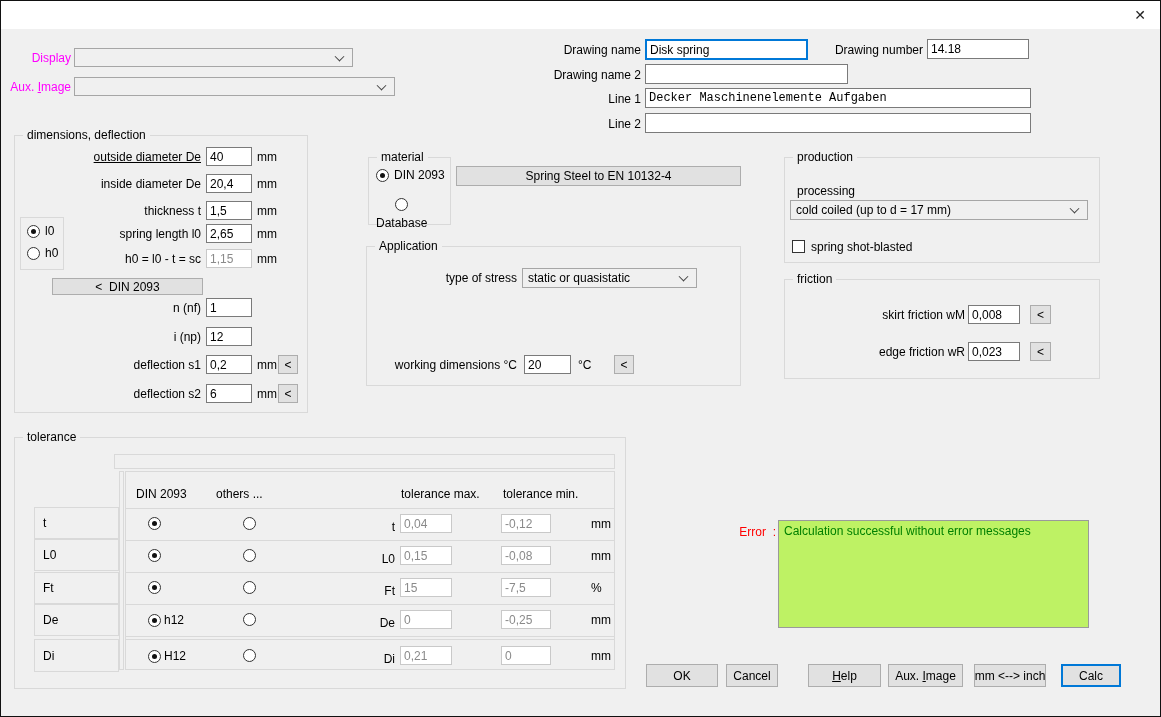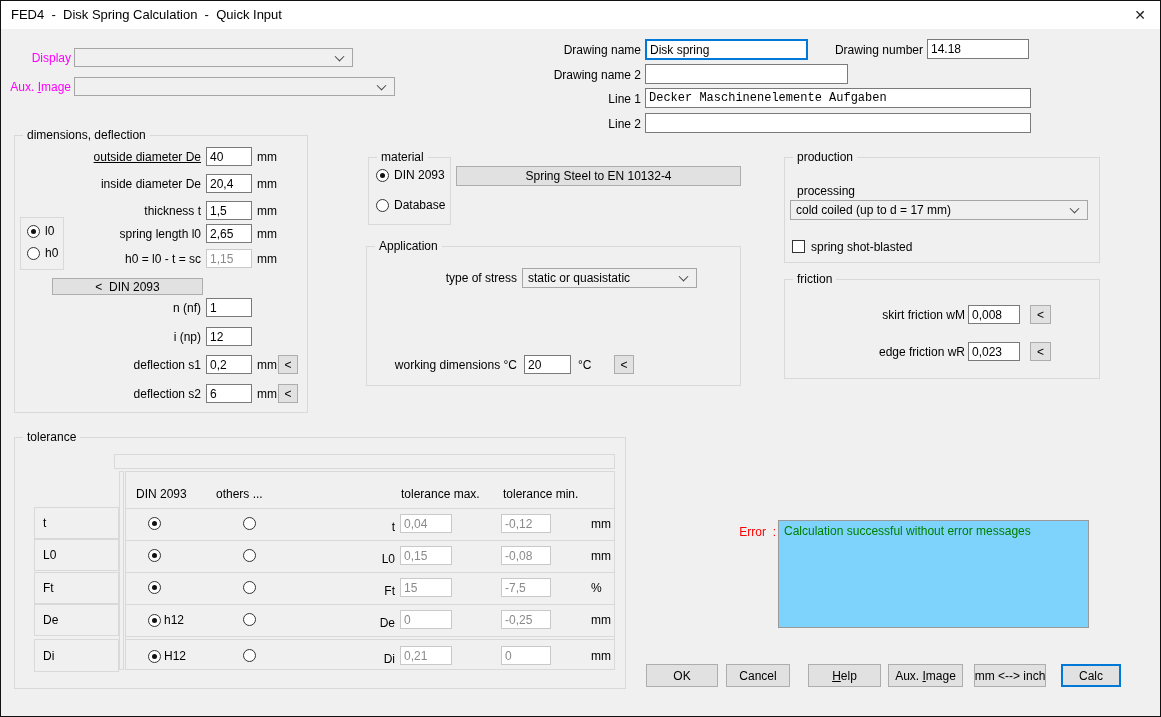--- a/index.html
+++ b/index.html
@@ -27,29 +27,28 @@
   .group { position:absolute; border:1px solid #d9d9d9; }
   .gtitle { position:absolute; top:-8px; left:8px; background:#f0f0f0; padding:0 4px; line-height:15px; white-space:pre; }
   .radio { position:absolute; display:flex; align-items:center; gap:5px; }
   .rdot { width:13px; height:13px; min-width:13px; border-radius:50%; border:1px solid #333; background:#fff; position:relative; }
   .radio.sel .rdot::after { content:''; position:absolute; left:3px; top:3px; right:3px; bottom:3px; background:#111; border-radius:50%; }
   .checkbox { position:absolute; width:13px; height:13px; border:1px solid #333; background:#fff; }
   .panel { position:absolute; border:1px solid #d9d9d9; }
   .hline { position:absolute; height:1px; background:#d9d9d9; left:0; right:0; }
   .cell { position:absolute; border:1px solid #d9d9d9; display:flex; align-items:center; padding-left:8px; }
   .u { text-decoration:underline; }
-  .errbox { position:absolute; background:#7dd3fc; border:1px solid #9a9a9a; padding:3px 5px; color:#008000; line-height:15px; }
+  .errbox { position:absolute; background:#bef264; border:1px solid #9a9a9a; padding:3px 5px; color:#008000; line-height:15px; }
 </style>
 </head>
 <body>
 
 <div class="window">
 
   <div class="titlebar">
-    <div class="title-text">FED4  -  Disk Spring Calculation  -  Quick Input</div>
     <div class="close-btn">
         <span>✕</span>
       </div>
   </div>
 
   <div class="lbl magenta rl" style="left:10px;top:50px;width:60px;">Display</div>
   <div class="combo" style="left:73px;top:47px;width:279px;height:19px;">
     <span></span>
     <span class="chev"></span>
   </div>
@@ -122,21 +121,21 @@
     <div class="lbl" style="left:242px;top:251px;">mm</div>
     <div class="btn" style="left:263px;top:248px;width:20px;height:19px;">&lt;</div>
   </div>
 
   <div class="group" style="left:367px;top:156px;width:83px;height:68px;">
     <div class="gtitle">material</div>
     <div class="radio sel" style="left:7px;top:10px;">
       <span class="rdot"></span>
       <span>DIN 2093</span>
     </div>
-    <div class="radio" style="left:7px;top:40px;">
+    <div class="radio" style="left:7px;top:40px;flex-direction:column;">
       <span class="rdot"></span>
       <span>Database</span>
     </div>
   </div>
   <div class="btn" style="left:455px;top:165px;width:285px;height:20px;">Spring Steel to EN 10132-4</div>
 
   <div class="group" style="left:365px;top:245px;width:375px;height:140px;">
     <div class="gtitle">Application</div>
     <div class="lbl rl" style="left:20px;top:24px;width:130px;">type of stress</div>
     <div class="combo" style="left:155px;top:21px;width:175px;height:20px;">
@@ -266,19 +265,19 @@
         <span>Di</span>
       </div>
   </div>
 
   <div class="lbl red rl" style="left:695px;top:524px;width:80px;">Error  :</div>
   <div class="errbox" style="left:777px;top:519px;width:311px;height:108px;">
     <span>Calculation successful without error messages</span>
   </div>
 
   <div class="btn" style="left:645px;top:663px;width:72px;height:23px;">OK</div>
-  <div class="btn" style="left:725px;top:663px;width:64px;height:23px;">Cancel</div>
+  <div class="btn" style="left:725px;top:663px;width:52px;height:23px;">Cancel</div>
   <div class="btn" style="left:807px;top:663px;width:73px;height:23px;"><span class="u">H</span><span>elp</span></div>
   <div class="btn" style="left:887px;top:663px;width:75px;height:23px;"><span>Aux. </span><span class="u">I</span><span>mage</span></div>
   <div class="btn" style="left:973px;top:663px;width:72px;height:23px;">mm &lt;--&gt; inch</div>
   <div class="btn default" style="left:1060px;top:663px;width:60px;height:23px;">Calc</div>
 
 </div>
 
 </body></html>

